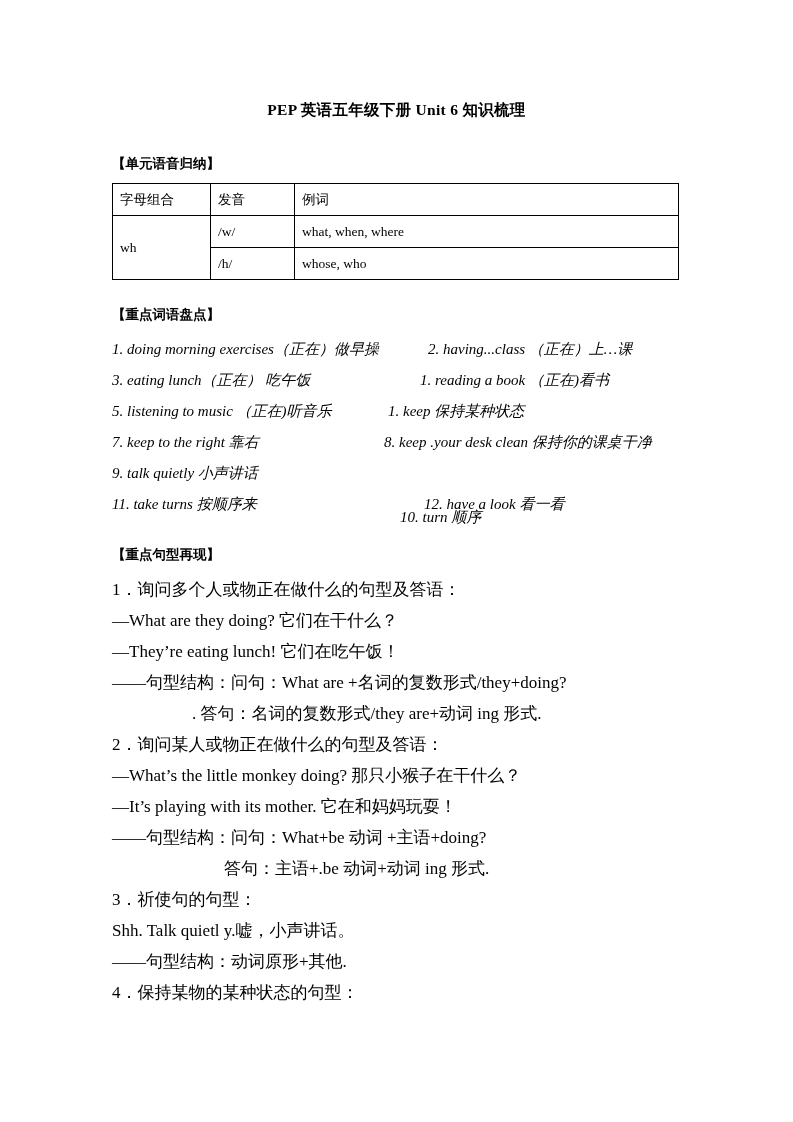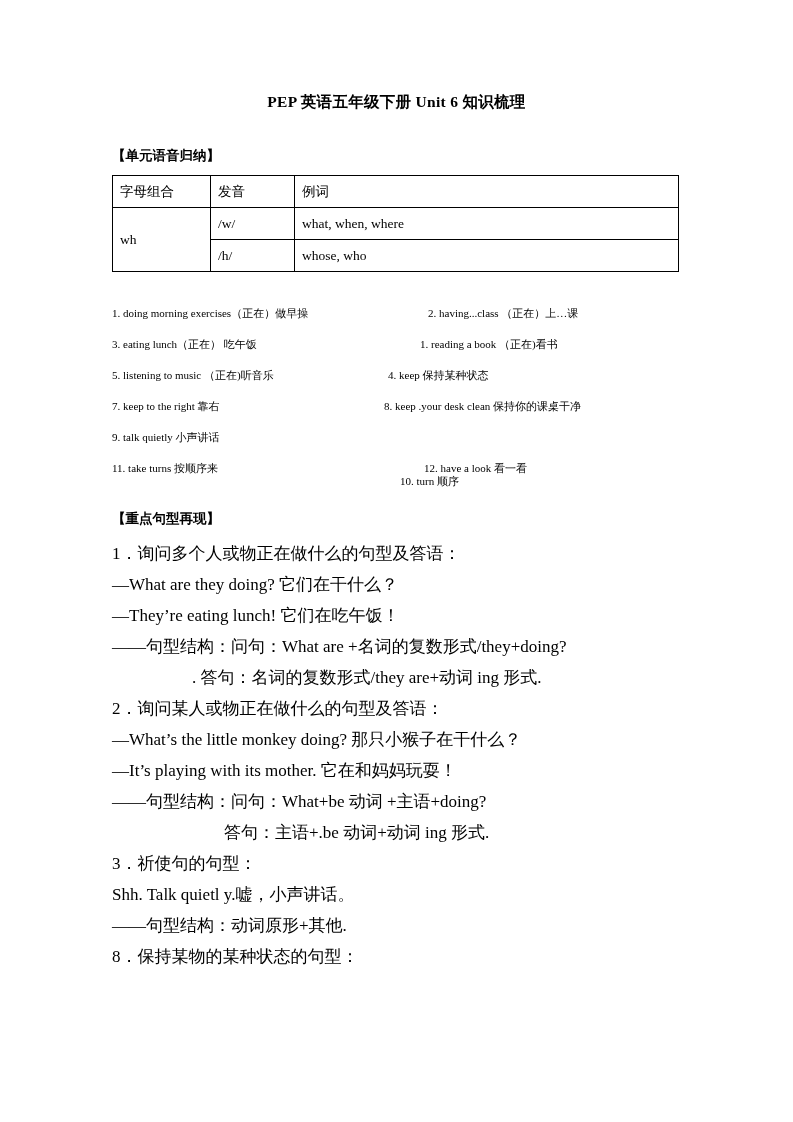--- a/index.html
+++ b/index.html
@@ -21,21 +21,21 @@
     width: 793px;
     height: 1122px;
     box-sizing: border-box;
     padding: 88px 112px 60px 112px;
   }
   .doc-title {
     text-align: center;
     font-weight: bold;
     font-size: 15.5px;
     letter-spacing: 0.3px;
-    margin: 4px 0 34px 0;
+    margin: 12px 0 34px 0;
   }
   .section-head {
     font-weight: bold;
     font-size: 13.5px;
     margin: 12px 0 10px 0;
   }
   table.phonics {
     border-collapse: collapse;
     width: 566px;
     margin: 0 0 26px 0;
@@ -49,24 +49,25 @@
     height: 21px;
   }
   table.phonics col.c1 { width: 98px; }
   table.phonics col.c2 { width: 84px; }
   table.phonics col.c3 { width: 384px; }
   .vocab-block {
     margin: 0 0 26px 0;
   }
   .vocab-row {
     position: relative;
-    font-size: 11px;
+    font-size: 15px;
     line-height: 31px;
     height: 31px;
     white-space: nowrap;
+    font-style: italic;
   }
   .vocab-row .left {
     display: inline-block;
   }
   .vocab-row .right {
     position: absolute;
     top: 0;
   }
   .sent-block { margin: 0; }
   .line {
@@ -104,33 +105,34 @@
         <td>/w/</td>
         <td>what, when, where</td>
       </tr>
       <tr>
         <td>/h/</td>
         <td>whose, who</td>
       </tr>
     </tbody>
   </table>
 
+  <div class="section-head">【重点词语盘点】</div>
 
   <div class="vocab-block">
     <div class="vocab-row">
       <span class="left">1. doing morning exercises（正在）做早操</span>
       <span class="right" style="left:316px;">2. having...class （正在）上…课</span>
     </div>
     <div class="vocab-row">
       <span class="left">3. eating lunch（正在） 吃午饭</span>
       <span class="right" style="left:308px;">1. reading a book （正在)看书</span>
     </div>
     <div class="vocab-row">
       <span class="left">5. listening to music （正在)听音乐</span>
-      <span class="right" style="left:276px;">4. keep 保持某种状态</span>
+      <span class="right" style="left:276px;">1. keep 保持某种状态</span>
     </div>
     <div class="vocab-row">
       <span class="left">7. keep to the right 靠右</span>
       <span class="right" style="left:272px;">8. keep .your desk clean 保持你的课桌干净</span>
     </div>
     <div class="vocab-row">
       <span class="left">9. talk quietly 小声讲话</span>
       <span class="right" style="left:288px;margin-top:44px;">10. turn 顺序</span>
     </div>
     <div class="vocab-row">
@@ -148,16 +150,16 @@
     <div class="line indent1">——句型结构：问句：What are +名词的复数形式/they+doing?</div>
     <div class="line indent2">.    答句：名词的复数形式/they are+动词 ing 形式.</div>
     <div class="line indent1">2．询问某人或物正在做什么的句型及答语：</div>
     <div class="line indent1">—What’s the little monkey doing?  那只小猴子在干什么？</div>
     <div class="line indent1">—It’s playing with its mother.  它在和妈妈玩耍！</div>
     <div class="line indent1">——句型结构：问句：What+be 动词 +主语+doing?</div>
     <div class="line indent3">答句：主语+.be 动词+动词 ing 形式.</div>
     <div class="line indent1">3．祈使句的句型：</div>
     <div class="line indent1">Shh. Talk quietl y.嘘，小声讲话。</div>
     <div class="line indent1">——句型结构：动词原形+其他.</div>
-    <div class="line indent1">8．保持某物的某种状态的句型：</div>
+    <div class="line indent1">4．保持某物的某种状态的句型：</div>
   </div>
 
 </div>
 
 </body></html>

